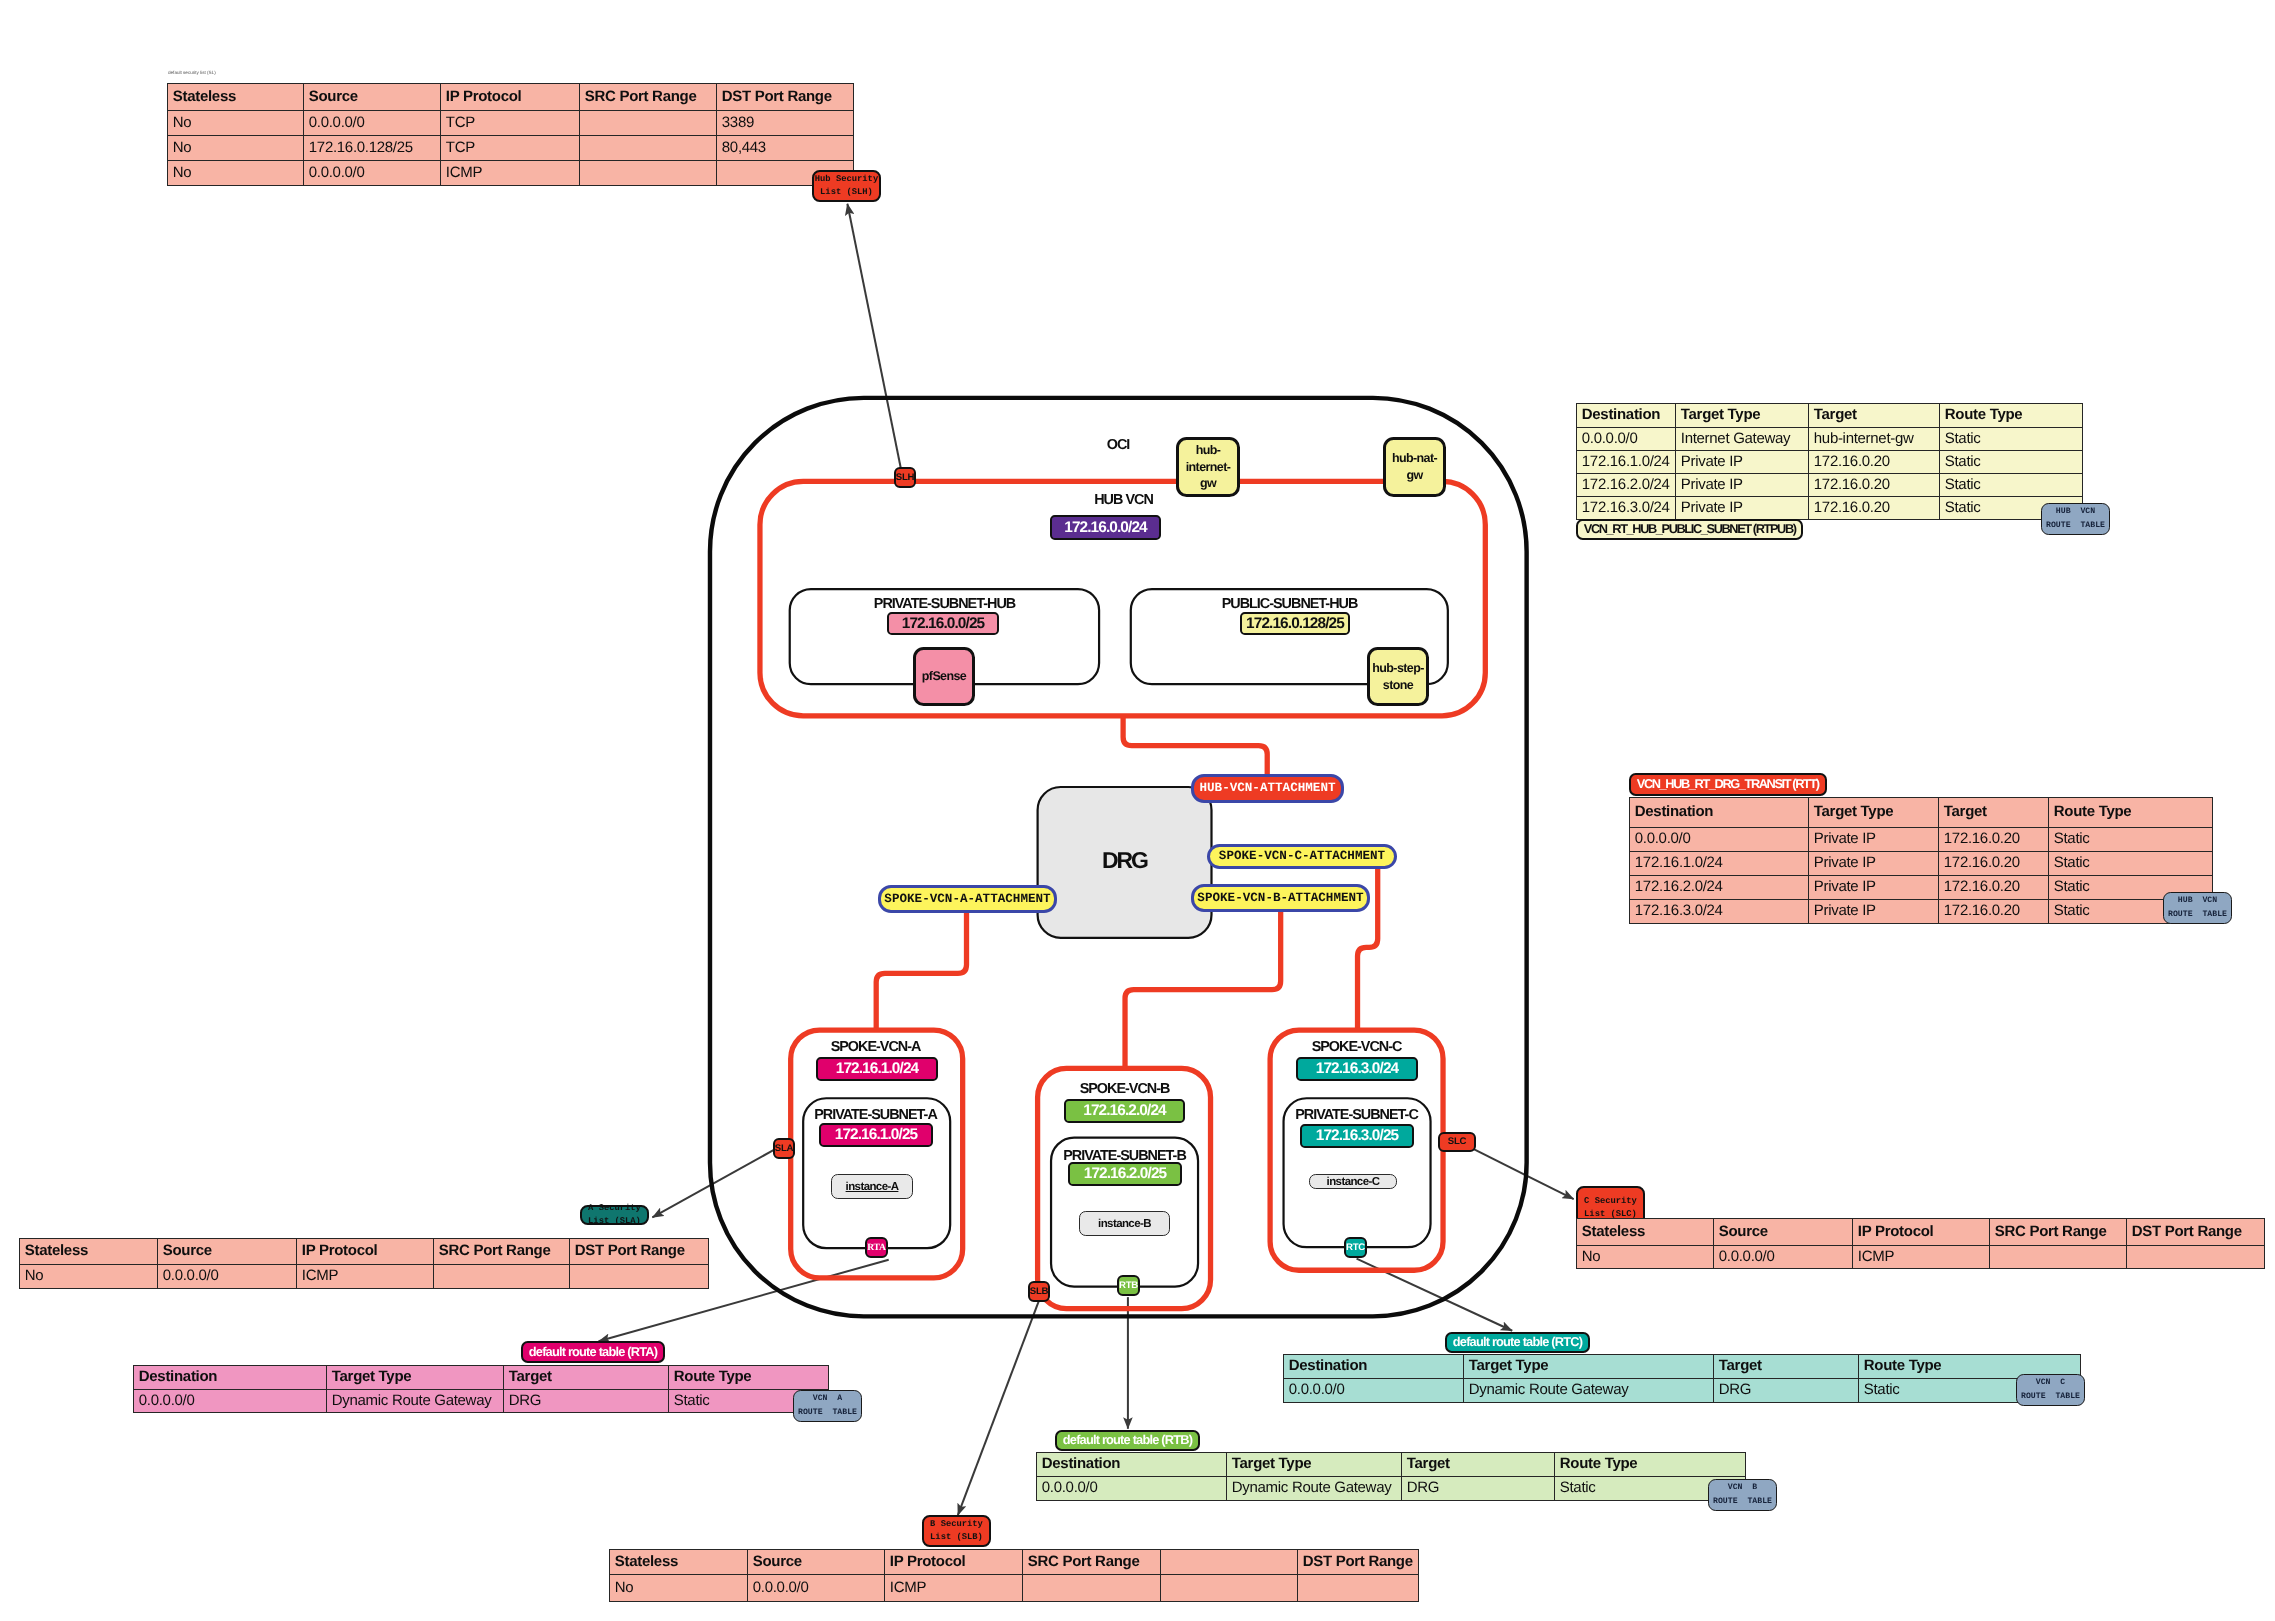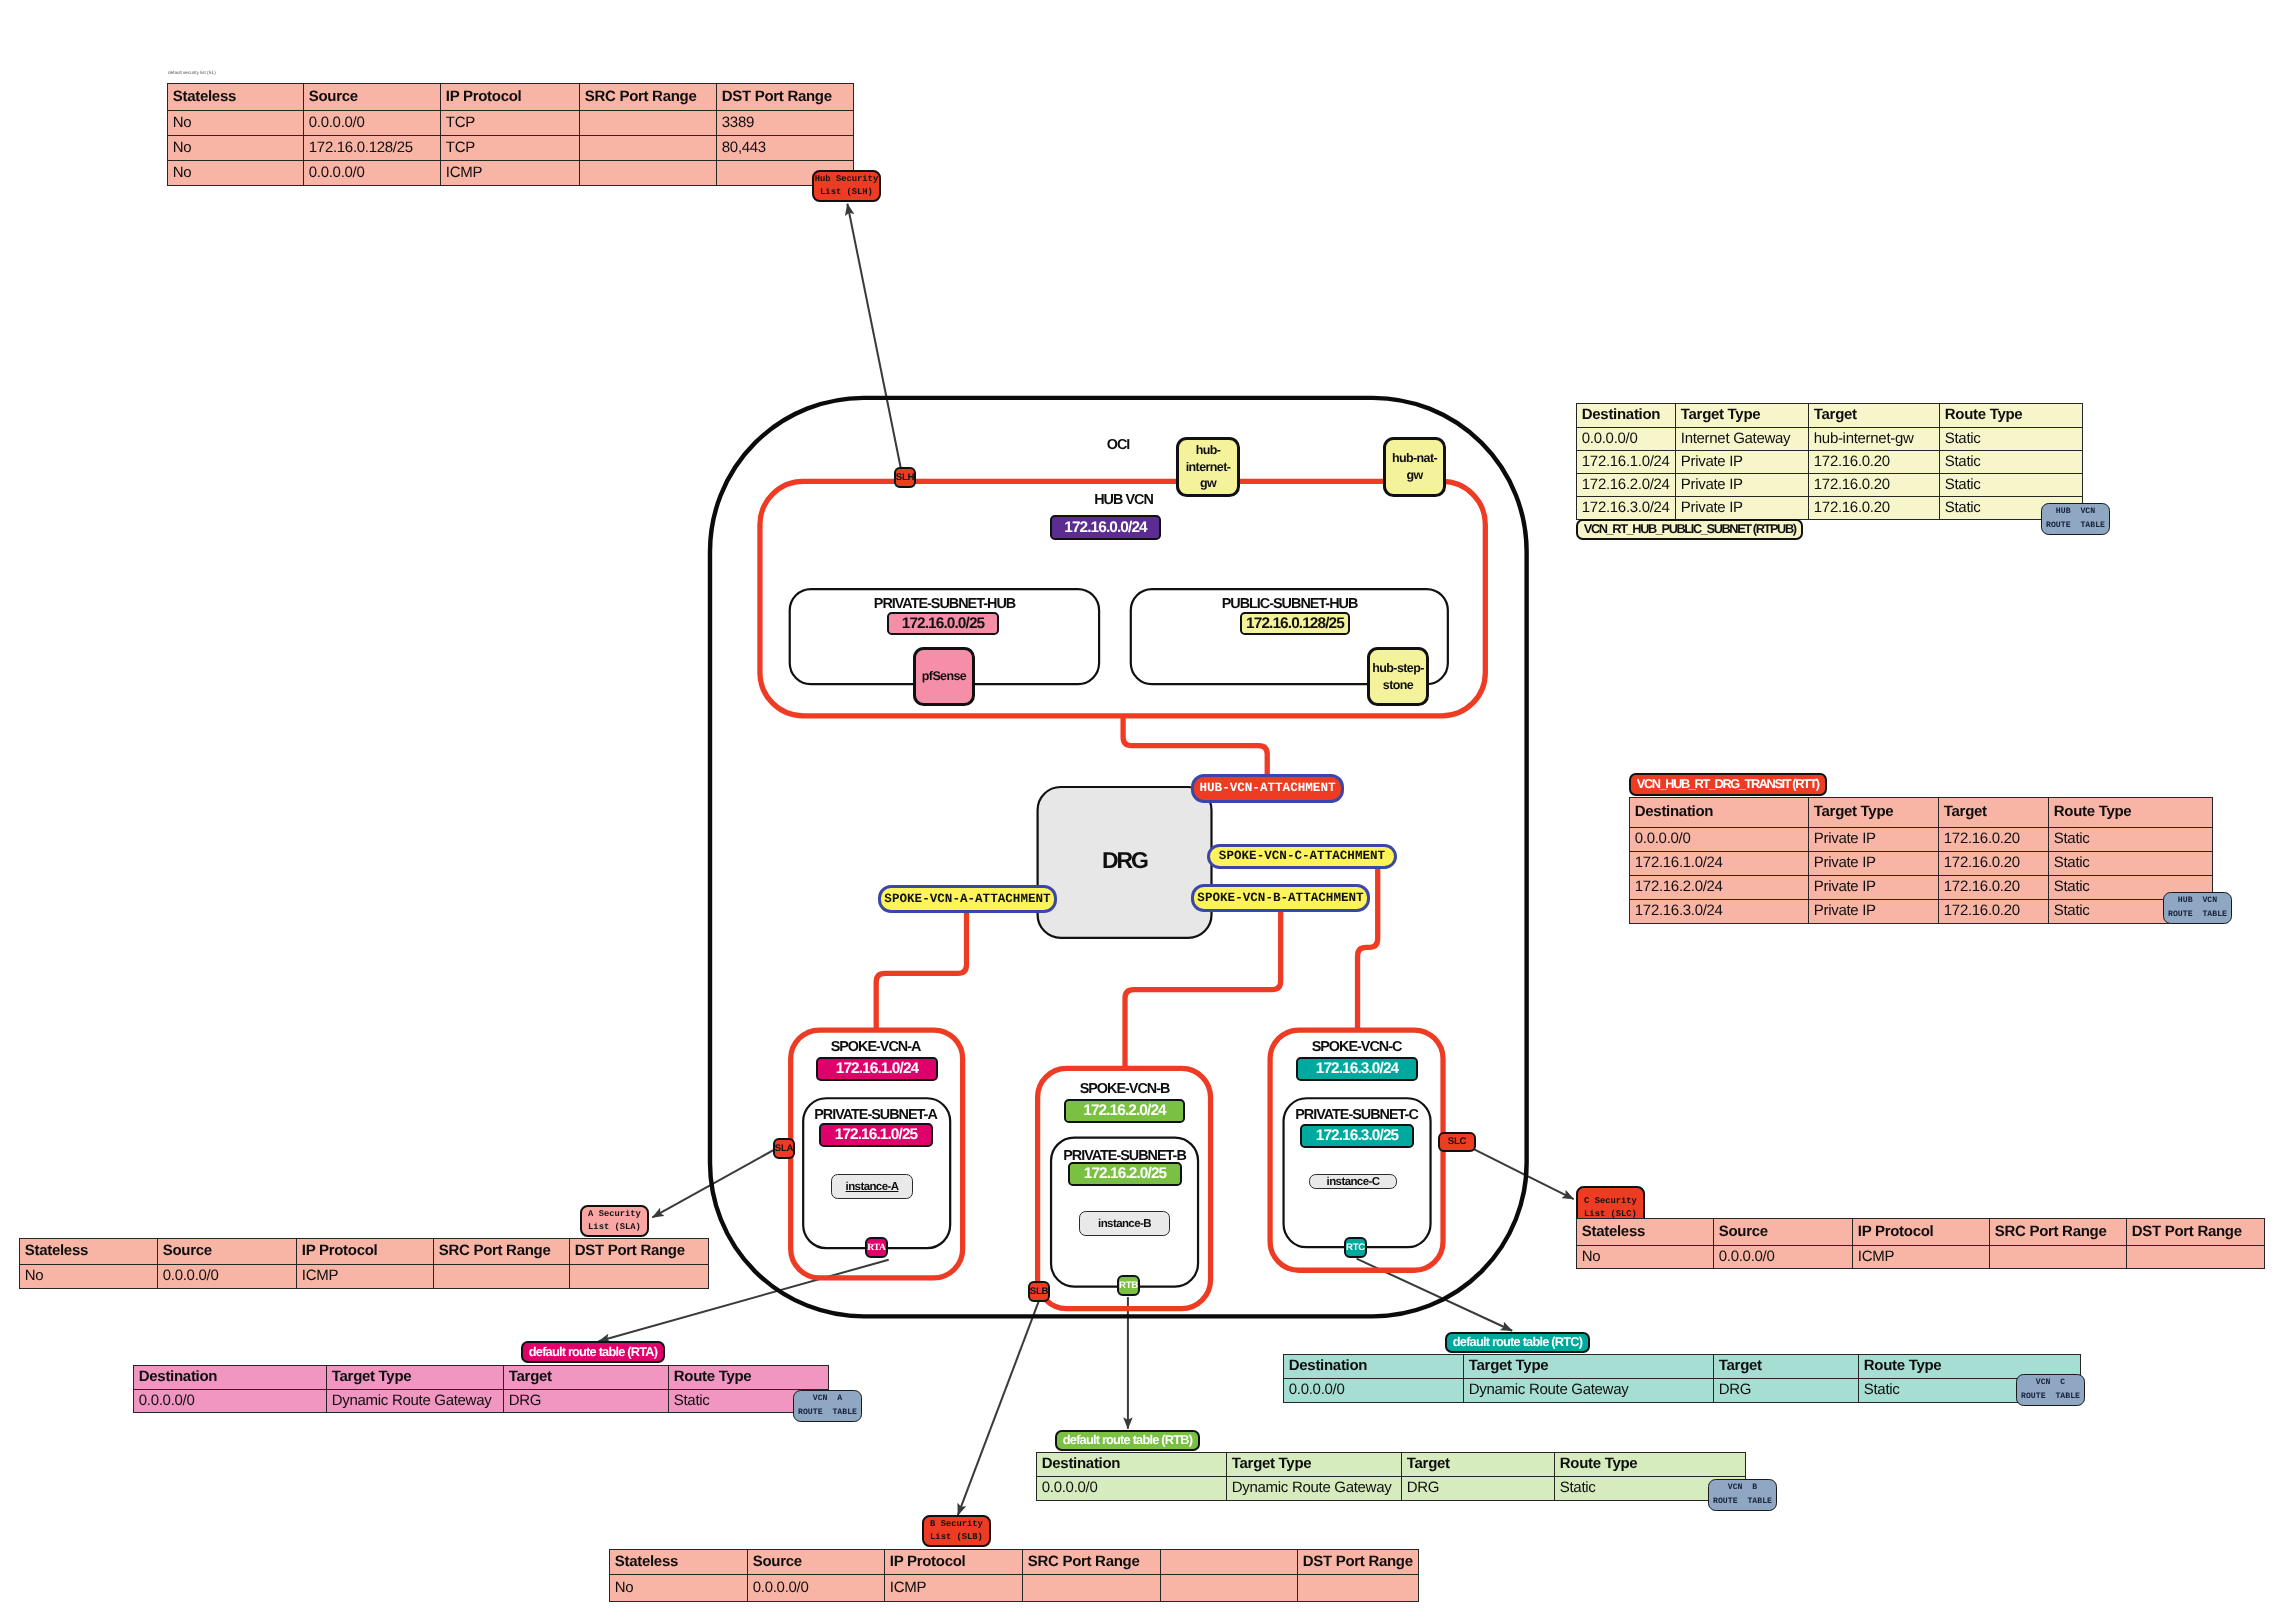--- a/index.html
+++ b/index.html
@@ -256,21 +256,21 @@
 </tr>
 <tr style="height:24px">
 <td>172.16.3.0/24</td>
 <td>Private IP</td>
 <td>172.16.0.20</td>
 <td>Static</td>
 </tr>
 </tbody>
   </table>
 <div class="cornbadge" style="left:2163px;top:892px;width:69px;height:32px;"><span>HUB  VCN</span><span>ROUTE  TABLE</span></div>
-<div class="monobadge" style="left:580px;top:1205px;width:69px;height:32px;background:#fca5a5;color:#111;"><span>A Security</span><span>List (SLA)</span></div>
+<div class="monobadge" style="left:580px;top:1205px;width:69px;height:20px;background:#0f766e;color:#111;"><span>A Security</span><span>List (SLA)</span></div>
 <table class="dt t-salmon" style="left:19px;top:1238px;">
 <colgroup>
       <col style="width:138px">
       <col style="width:139px">
       <col style="width:137px">
       <col style="width:136px">
       <col style="width:139px">
     </colgroup>
 <thead>
       <tr style="height:26px">

